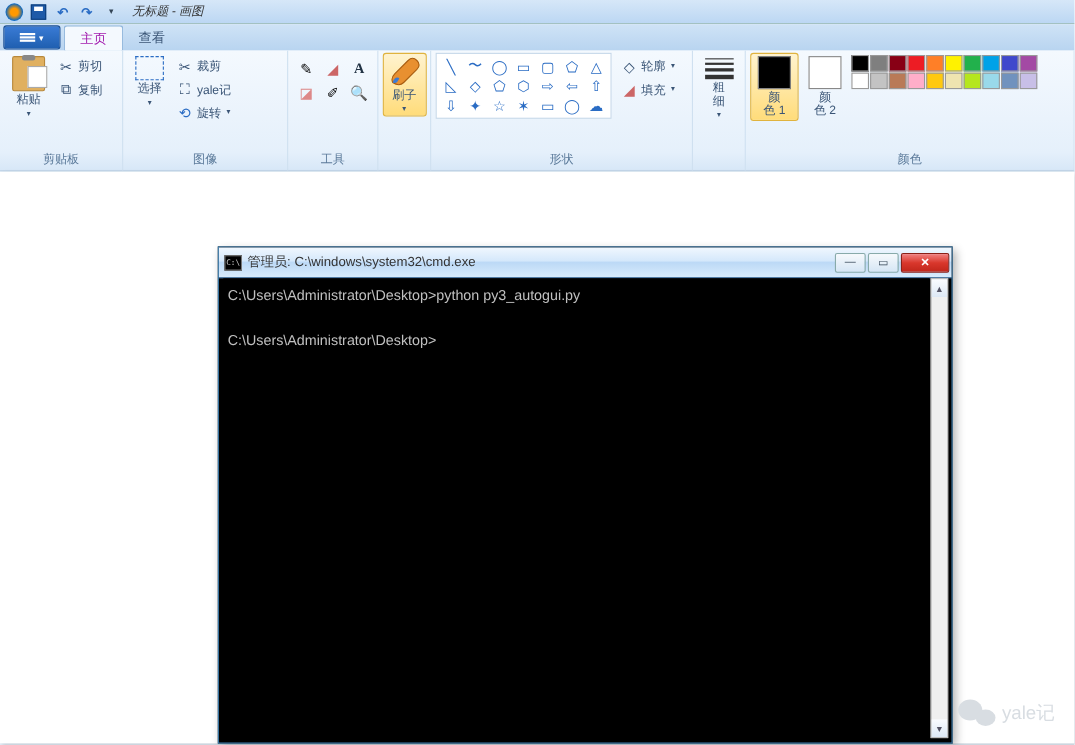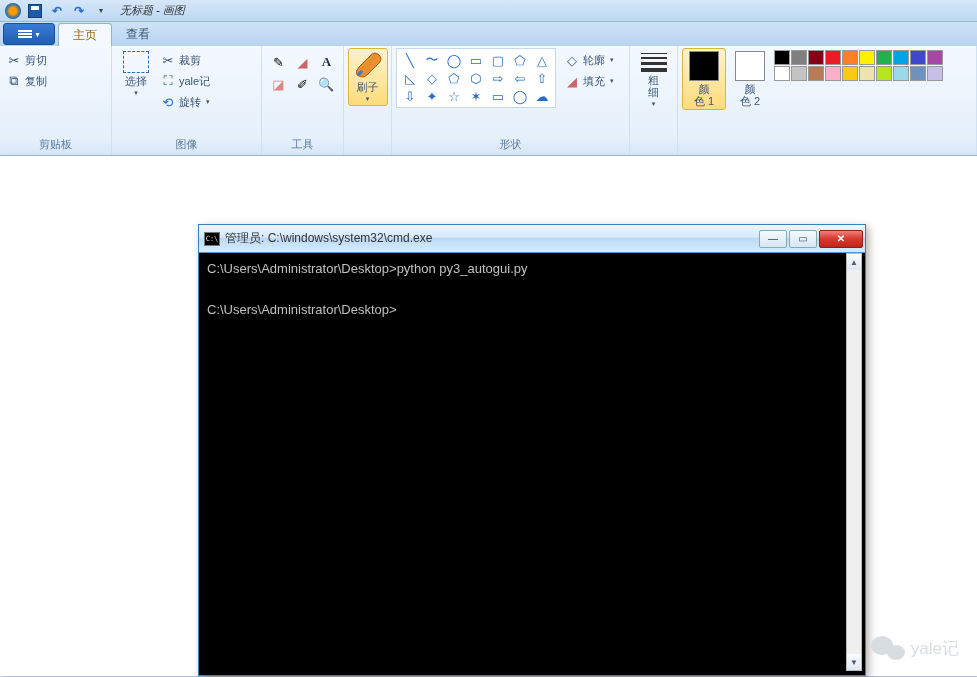--- a/index.html
+++ b/index.html
@@ -14,21 +14,21 @@
 .save-icon::after{content:"";position:absolute;top:1px;left:2px;width:8px;height:4px;background:#fff;}
 .undo-icon,.redo-icon{color:#2a6cc4;font-weight:bold;}
 .title-text { margin-left:6px;font-style:italic; }
 
 
 .tabs-row { height:24px; background:linear-gradient(#cfe3f6,#b8d4f0); display:flex; align-items:flex-end; }
 .file-btn { width:52px; height:22px; background:linear-gradient(#3a7bd5,#1f5fb0); border:1px solid #1a4f95; border-radius:3px; margin:0 3px 1px 3px; display:flex; align-items:center; justify-content:center; }
 .file-btn .bars { width:14px; height:10px; }
 .file-btn .bars div{height:2px;background:#fff;margin:1px 0;}
 .tab { height:23px; padding:0 14px; font-size:12px; display:flex; align-items:center; color:#3a5576; cursor:pointer; }
-.tab.active { background:#f4f9fe; border:1px solid #8fb5db; border-bottom:none; border-radius:3px 3px 0 0; color:#a16207; }
+.tab.active { background:#f4f9fe; border:1px solid #8fb5db; border-bottom:none; border-radius:3px 3px 0 0; color:#a21caf; }
 
 
 .ribbon { height:110px; background:linear-gradient(#f4f9fe,#e5f0fb 85%,#d7e7f7); border-bottom:1px solid #9cb9d8; display:flex; }
 .group { border-right:1px solid #cfe0f0; display:flex; flex-direction:column; padding:2px 4px 0 4px; }
 .group-body { flex:1; display:flex; align-items:flex-start; gap:2px; }
 .group-label { height:18px; text-align:center; font-size:11px; color:#5b7a9a; padding-bottom:1px; }
 .vbtn { display:flex; flex-direction:column; align-items:center; justify-content:center; padding:2px 6px; font-size:11px; color:#3a5576; border:1px solid transparent; border-radius:3px; gap:2px; min-width:40px; }
 .vbtn.active { background:linear-gradient(#fff3cf,#ffdc7a); border-color:#e0b33e;justify-content:flex-end; }
 .vbtn .lbl { text-align:center; line-height:12px; }
 .vbtn .drop { font-size:7px; color:#3a5576; }
@@ -120,20 +120,25 @@
     </div>
   <div class="tab">
       <span>查看</span>
     </div>
 </div>
 
 <div class="ribbon">
 
   <div class="group" style="width:112px;">
     <div class="group-body">
+      <div class="vbtn">
+        <div class="paste-ico"></div>
+        <span class="lbl">粘贴</span>
+        <span class="drop">▾</span>
+      </div>
       <div class="mini-stack">
         <div class="mini-row">
           <span class="ico">✂</span>
           <span>剪切</span>
         </div>
         <div class="mini-row">
           <span class="ico">⧉</span>
           <span>复制</span>
         </div>
       </div>
@@ -295,20 +300,21 @@
           <div class="sw" style="background: rgb(185, 122, 87);"></div>
           <div class="sw" style="background: rgb(255, 174, 201);"></div>
           <div class="sw" style="background: rgb(255, 201, 14);"></div>
           <div class="sw" style="background: rgb(239, 228, 176);"></div>
           <div class="sw" style="background: rgb(181, 230, 29);"></div>
           <div class="sw" style="background: rgb(153, 217, 234);"></div>
           <div class="sw" style="background: rgb(112, 146, 190);"></div>
           <div class="sw" style="background: rgb(200, 191, 231);"></div>
         </div>
     </div>
+    <div class="group-label">颜色</div>
   </div>
 
 </div>
 
 <div class="canvas-area">
   <div class="canvas"></div>
 </div>
 
 <div class="cmd-win">
   <div class="cmd-title">

